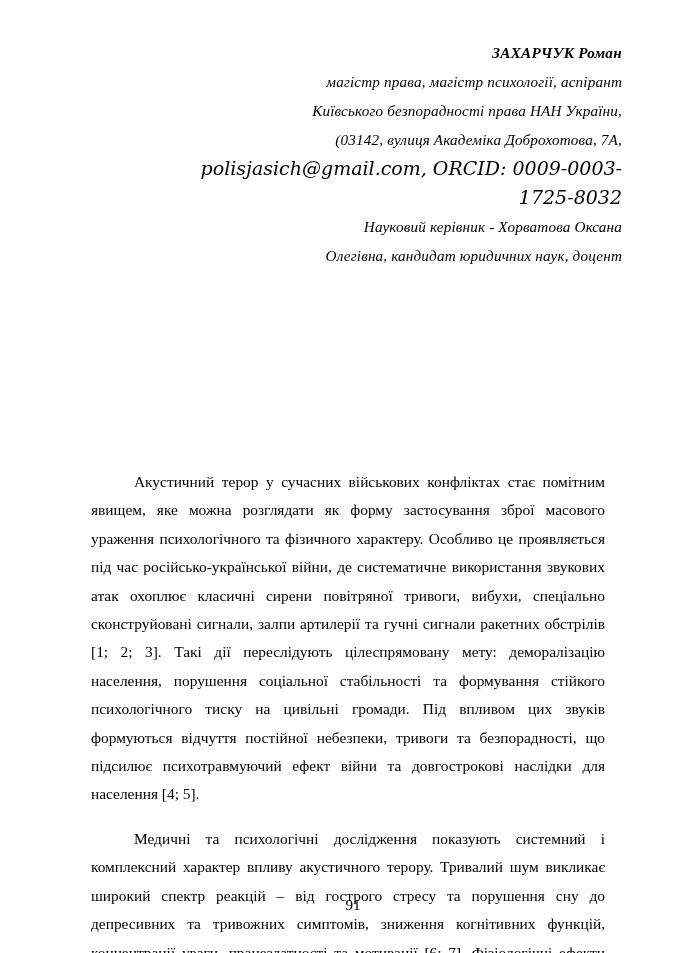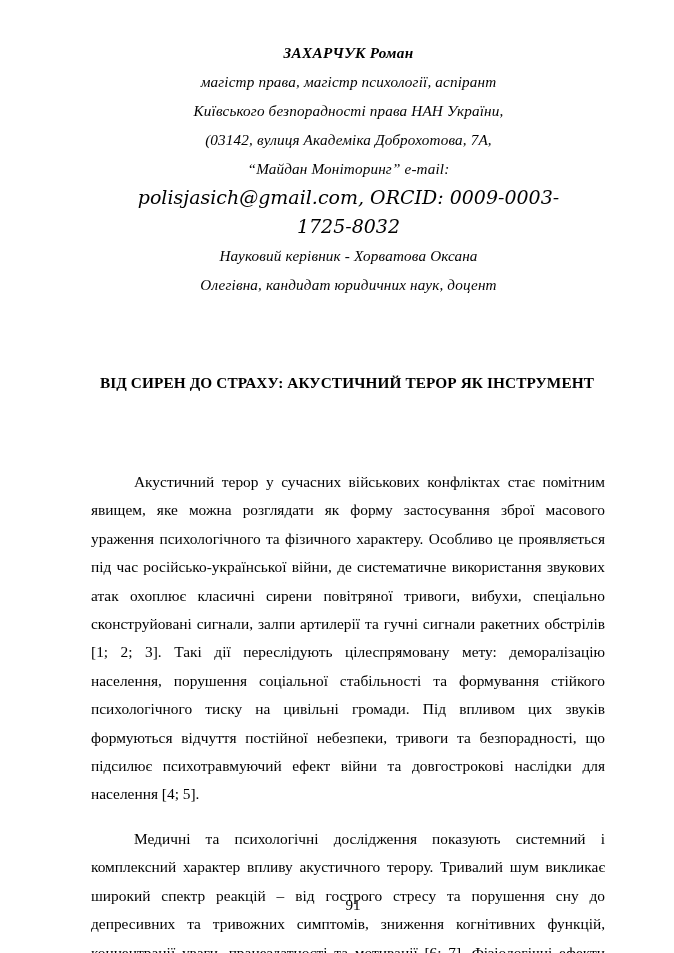--- a/index.html
+++ b/index.html
@@ -20,21 +20,21 @@
     color: #000000;
     box-sizing: border-box;
   }
 
   
   .header-block {
     position: absolute;
     left: 75px;
     top: 38px;
     width: 547px;
-    text-align: center;
+    text-align: right;
   }
 
   .header-line {
     font-family: "Liberation Serif", "DejaVu Serif", serif;
     font-style: italic;
     font-size: 15.2px;
     line-height: 29px;
     white-space: nowrap;
     letter-spacing: 0.15px;
   }
@@ -101,29 +101,27 @@
 </head>
 <body>
 
 <div class="page">
 
   <div class="header-block">
     <div class="header-line author-name">ЗАХАРЧУК Роман</div>
     <div class="header-line">магістр права, магістр психології, аспірант</div>
     <div class="header-line">Київського безпорадності права НАН України,</div>
     <div class="header-line">(03142, вулиця Академіка Доброхотова, 7А,</div>
-    <div class="header-line">“Майдан Моніторинг” e-mail:</div>
     <div class="header-line plain-italic">polisjasich@gmail.com, ORCID: 0009-0003-</div>
     <div class="header-line plain-italic">1725-8032</div>
     <div class="header-line">Науковий керівник - Хорватова Оксана</div>
     <div class="header-line">Олегівна, кандидат юридичних наук, доцент</div>
   </div>
 
   <div class="title-block">
-    <div class="title-line">ВІД СИРЕН ДО СТРАХУ: АКУСТИЧНИЙ ТЕРОР ЯК ІНСТРУМЕНТ</div>
   </div>
 
   <div class="body-block">
     <p class="body-par">Акустичний терор у сучасних військових конфліктах стає помітним явищем, яке можна розглядати як форму застосування зброї масового ураження психологічного та фізичного характеру. Особливо це проявляється під час російсько-української війни, де систематичне використання звукових атак охоплює класичні сирени повітряної тривоги, вибухи, спеціально сконструйовані сигнали, залпи артилерії та гучні сигнали ракетних обстрілів [1; 2; 3]. Такі дії переслідують цілеспрямовану мету: деморалізацію населення, порушення соціальної стабільності та формування стійкого психологічного тиску на цивільні громади. Під впливом цих звуків формуються відчуття постійної небезпеки, тривоги та безпорадності, що підсилює психотравмуючий ефект війни та довгострокові наслідки для населення [4; 5].</p>
     <p class="body-par">Медичні та психологічні дослідження показують системний і комплексний характер впливу акустичного терору. Тривалий шум викликає широкий спектр реакцій – від гострого стресу та порушення сну до депресивних та тривожних симптомів, зниження когнітивних функцій, концентрації уваги, працездатності та мотивації [6; 7]. Фізіологічні ефекти включають підвищення артеріального</p>
   </div>
 
   <div class="page-number">91</div>
 
 </div>

